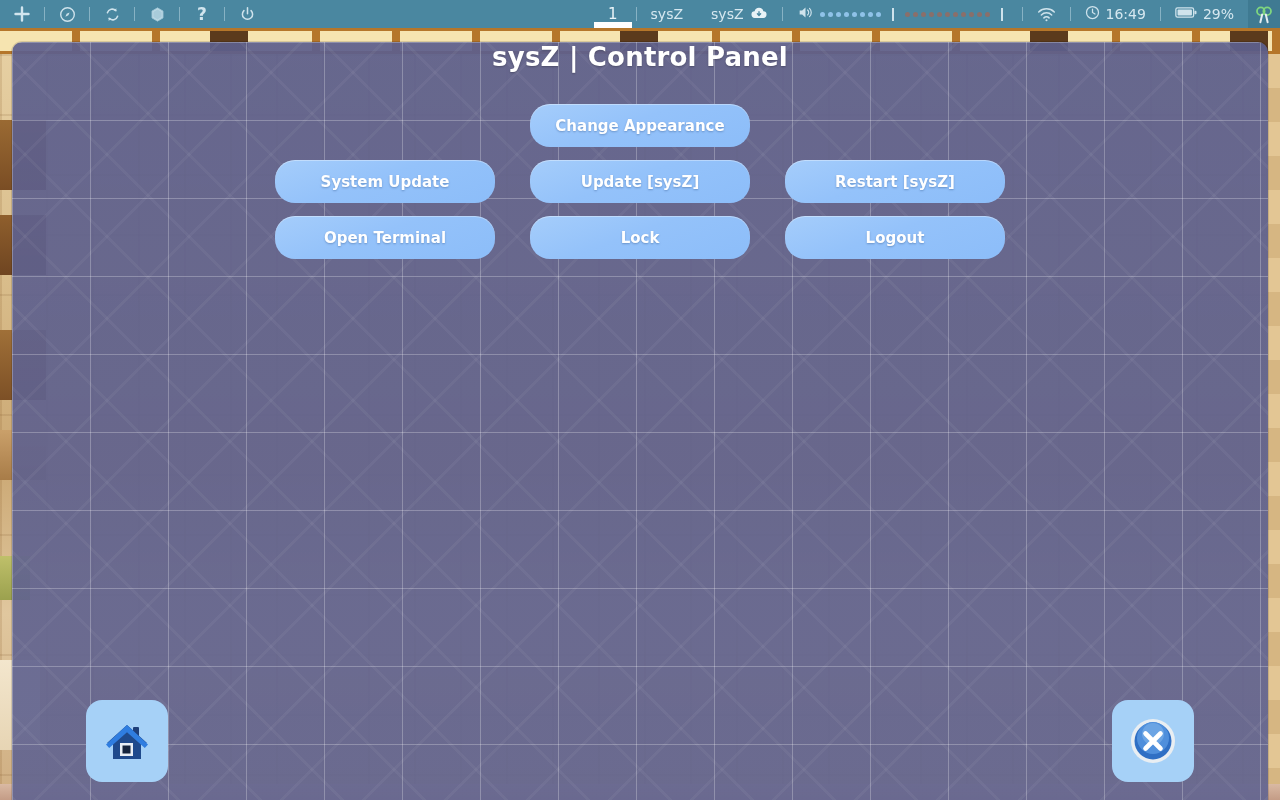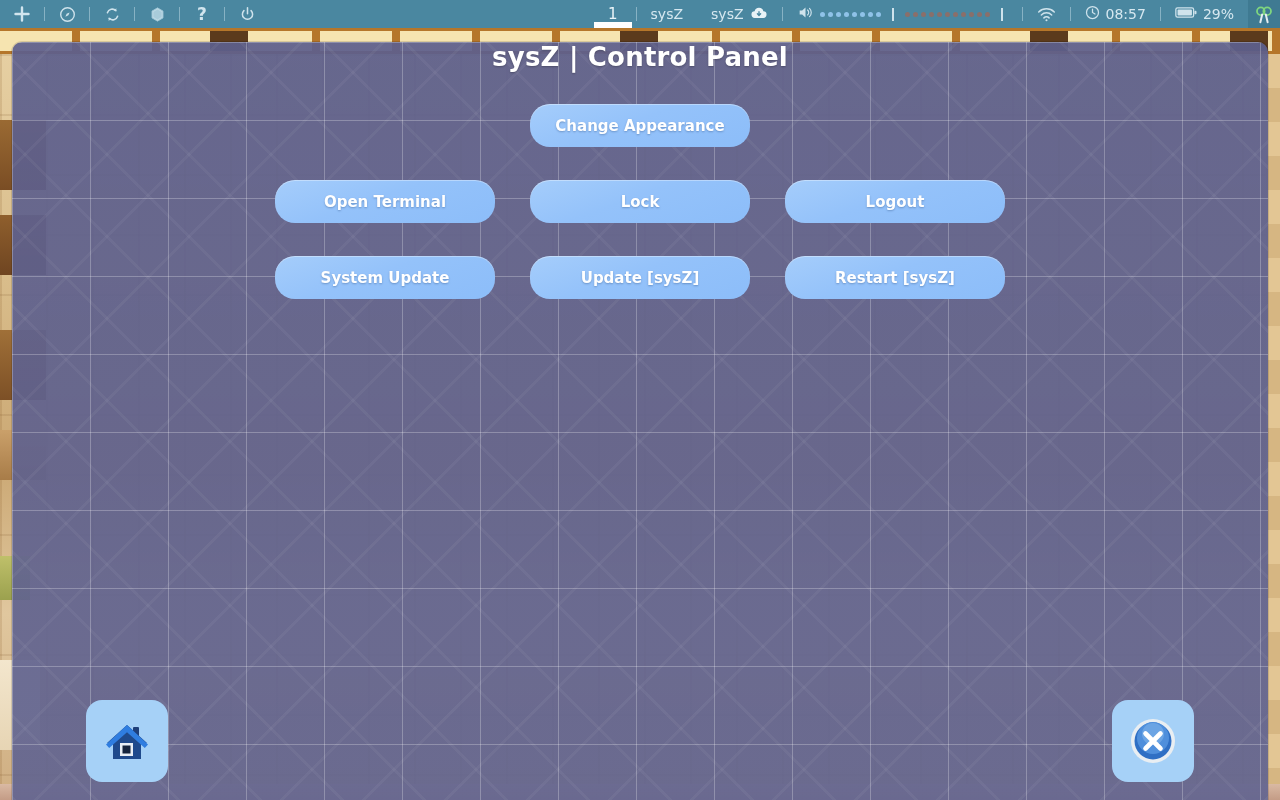--- a/index.html
+++ b/index.html
@@ -120,21 +120,21 @@
 
   #panel-title {
     width:100%; text-align:center;
     color:#ffffff; font-size:26px; font-weight:bold;
     letter-spacing:.2px;
     text-shadow:0 1px 2px rgba(0,0,0,.25);
   }
 
   #btn-grid {
     margin-top:32px;
-    display:flex; flex-direction:column; align-items:center; gap:33px;
+    display:flex; flex-direction:column; align-items:center; gap:13px;
   }
   .btn-row { display:flex; gap:35px; }
   .cp-btn {
     width:220px; height:43px;
     border-radius:20px;
     background:linear-gradient(160deg,#a5cdfb 0%, #94c2fa 45%, #8cbdf9 100%);
     color:#ffffff; font-size:15px; font-weight:bold;
     display:flex; align-items:center; justify-content:center;
     border:none; cursor:pointer;
     text-shadow:0 1px 2px rgba(30,60,110,.35);
@@ -290,21 +290,21 @@
 
   <div class="tb-sep"></div>
 
   <div class="tb-item">
     <span>
       <svg width="15" height="15" viewBox="0 0 18 18" aria-hidden="true">
         <circle cx="9" cy="9" r="7.2" fill="none" stroke="#cfe3ec" stroke-width="1.5"></circle>
         <path d="M9 4.8V9l3 1.8" stroke="#cfe3ec" stroke-width="1.5" stroke-linecap="round" fill="none"></path>
       </svg>
     </span>
-    <span>08:57</span>
+    <span>16:49</span>
   </div>
 
   <div class="tb-sep"></div>
 
   <div class="tb-item">
     <span>
       <svg width="22" height="13" viewBox="0 0 26 15" aria-hidden="true">
         <rect x="1" y="2" width="21" height="11" rx="2" fill="none" stroke="#cfe3ec" stroke-width="1.5"></rect>
         <rect x="3" y="4" width="17" height="7" rx="1" fill="#cfe3ec"></rect>
         <rect x="23" y="5.5" width="2.4" height="4" rx="1" fill="#cfe3ec"></rect>
@@ -324,28 +324,28 @@
 
 <div id="panel">
 
   <div id="panel-title">sysZ | Control Panel</div>
 
   <div id="btn-grid">
       <div class="btn-row">
         <button class="cp-btn">Change Appearance</button>
       </div>
       <div class="btn-row">
+        <button class="cp-btn">System Update</button>
+        <button class="cp-btn">Update [sysZ]</button>
+        <button class="cp-btn">Restart [sysZ]</button>
+      </div>
+      <div class="btn-row">
         <button class="cp-btn">Open Terminal</button>
         <button class="cp-btn">Lock</button>
         <button class="cp-btn">Logout</button>
-      </div>
-      <div class="btn-row">
-        <button class="cp-btn">System Update</button>
-        <button class="cp-btn">Update [sysZ]</button>
-        <button class="cp-btn">Restart [sysZ]</button>
       </div>
     </div>
 
   <div class="corner-icon" id="home-icon">
     <svg width="52" height="52" viewBox="0 0 52 52" aria-hidden="true">
       <rect x="32" y="12" width="6" height="13" rx="1" fill="#1f3f7a"></rect>
       <path d="M26 10 6 28h6v16h28V28h6z" fill="#1f4a8c"></path>
       <path d="M26 10 5 29.5l3.2 3.4L26 17.2l17.8 15.7 3.2-3.4z" fill="#2f7de0"></path>
       <rect x="19" y="28" width="13" height="13" fill="#e8eef5"></rect>
       <rect x="21.5" y="30.5" width="8" height="8" fill="#15243d"></rect>

